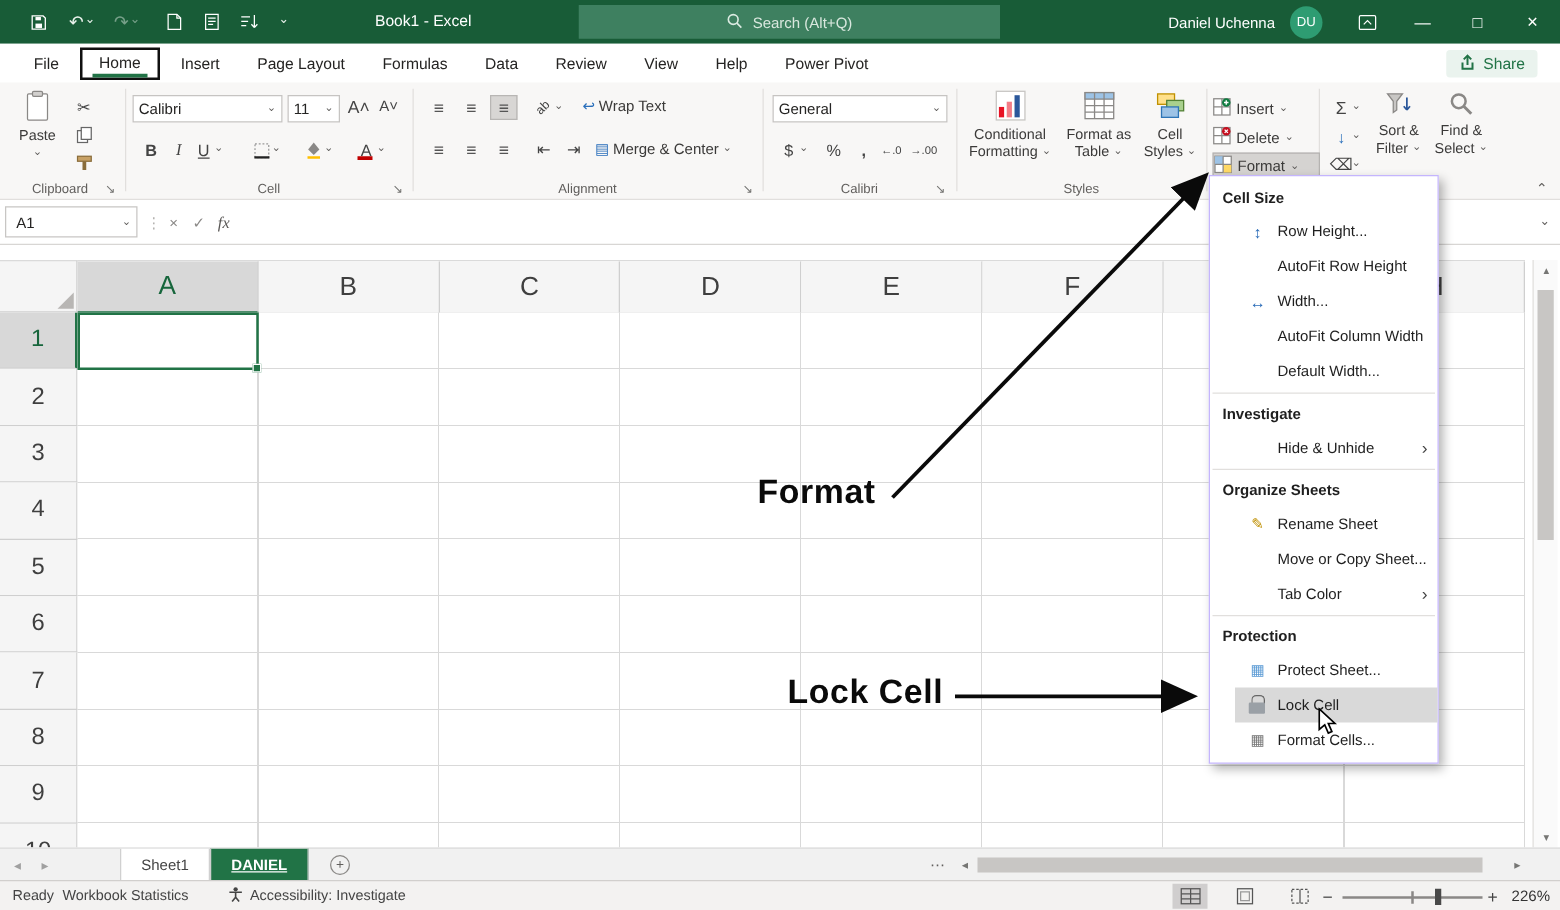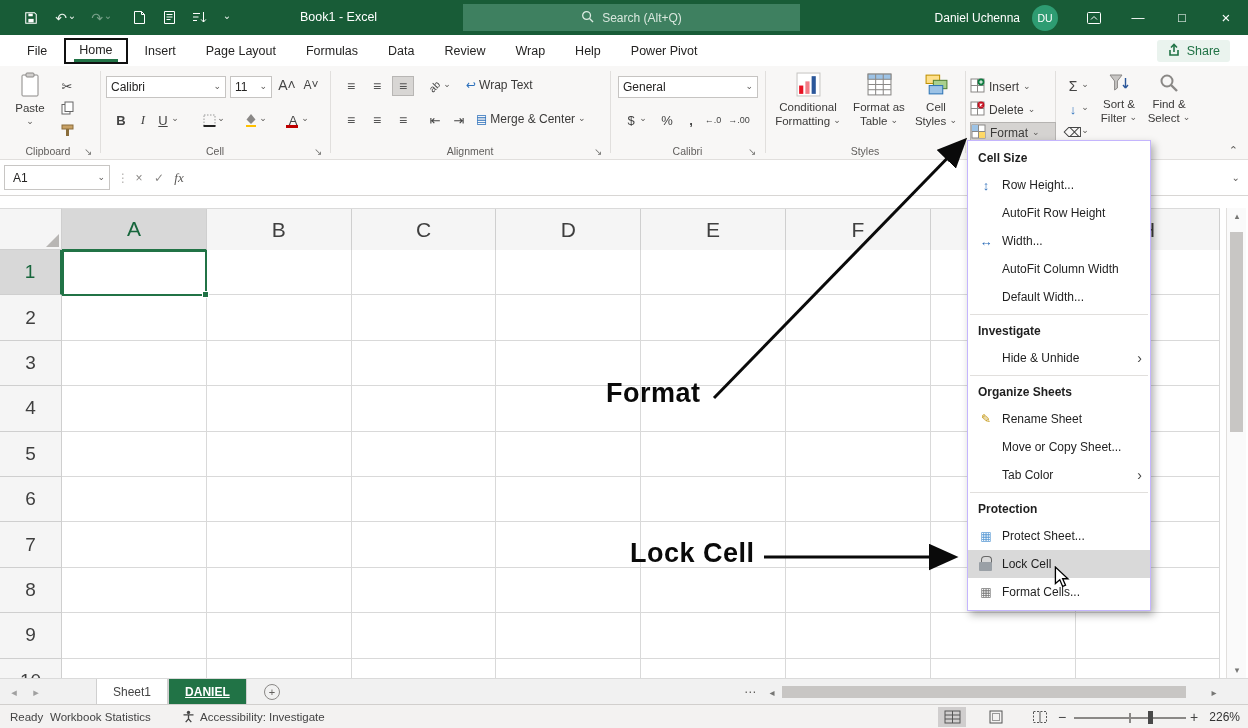--- a/index.html
+++ b/index.html
@@ -72,21 +72,21 @@
   }
   .selbox { position:absolute; left:62px; top:54px; width:145px; height:46px; border:2px solid #217346; background:transparent; }
   .selhandle { position:absolute; right:-4px; bottom:-4px; width:7px; height:7px; background:#217346; border:1px solid #fff; }
   .vscroll { position:absolute; right:2px; top:12px; width:20px; height:470px; background:#fafafa; border-left:1px solid #e1dfdd; }
   .vthumb { position:absolute; left:3px; top:24px; width:13px; height:200px; background:#c8c6c4; cursor:pointer; }
   .varrow { position:absolute; left:0; width:20px; height:16px; display:flex; align-items:center; justify-content:center; font-size:9px; color:#767674; cursor:pointer; }
 
   
   .fmenu { position:absolute; left:967px; top:140px; width:184px; background:#fff; border:1px solid #c4b5fd; box-shadow:3px 4px 8px rgba(0,0,0,.3); padding:4px 0; z-index:50; }
   .menu-header { height:26px; line-height:26px; padding-left:10px; font-size:12px; font-weight:bold; color:#1f1f1f; }
-  .menu-item { height:28px; display:flex; align-items:center; padding:0 8px 0 8px; font-size:12px; color:#1f1f1f; cursor:pointer; }
+  .menu-item { height:28px; display:flex; align-items:center; padding:0 8px 0 8px; font-size:12px; color:#1f1f1f; cursor:pointer;margin-left:20px; }
   .menu-item.hl { background:#d9d9d9; }
   .mi-icon { width:20px; height:16px; margin-right:6px; display:flex; align-items:center; justify-content:center; position:relative; }
   .mi-sub { margin-left:auto; font-size:14px; color:#444; }
   .row-height-icon::before { content:"\2195"; color:#2b6cb8; font-size:13px; }
   .column-width-icon::before { content:"\2194"; color:#2b6cb8; font-size:13px; }
   .rename-sheet-icon::before { content:"\270E"; color:#bf8f00; font-size:12px; }
   .protect-sheet-icon::before { content:"\25A6"; color:#5b9bd5; font-size:12px; }
   .format-cells-icon::before { content:"\25A6"; color:#767676; font-size:12px; }
   .lock-icon::before { content:""; position:absolute; top:0; left:5px; width:9px; height:8px; border:1.6px solid #666; border-bottom:none; border-radius:4px 4px 0 0; }
   .lock-icon::after { content:""; position:absolute; top:6px; left:3px; width:13px; height:9px; background:#9aa0a6; border-radius:1px; }
@@ -185,21 +185,21 @@
 
   <div class="tabrow">
     <div class="rtabs" id="ribbon-tab-list">
         <div class="rtab">File</div>
         <div class="rtab active annotated">Home</div>
         <div class="rtab">Insert</div>
         <div class="rtab">Page Layout</div>
         <div class="rtab">Formulas</div>
         <div class="rtab">Data</div>
         <div class="rtab">Review</div>
-        <div class="rtab">Wrap</div>
+        <div class="rtab">View</div>
         <div class="rtab">Help</div>
         <div class="rtab">Power Pivot</div>
       </div>
     <div class="share-btn">
       <span>
         <svg width="14" height="14" viewBox="0 0 14 14">
             <path d="M7 9V2" stroke="#217346" stroke-width="1.6" fill="none"></path>
             <path d="M4 4.5L7 1.5l3 3" stroke="#217346" fill="none" stroke-width="1.6"></path>
             <path d="M3 7v5h8V7" stroke="#217346" fill="none" stroke-width="1.6"></path>
           </svg>

